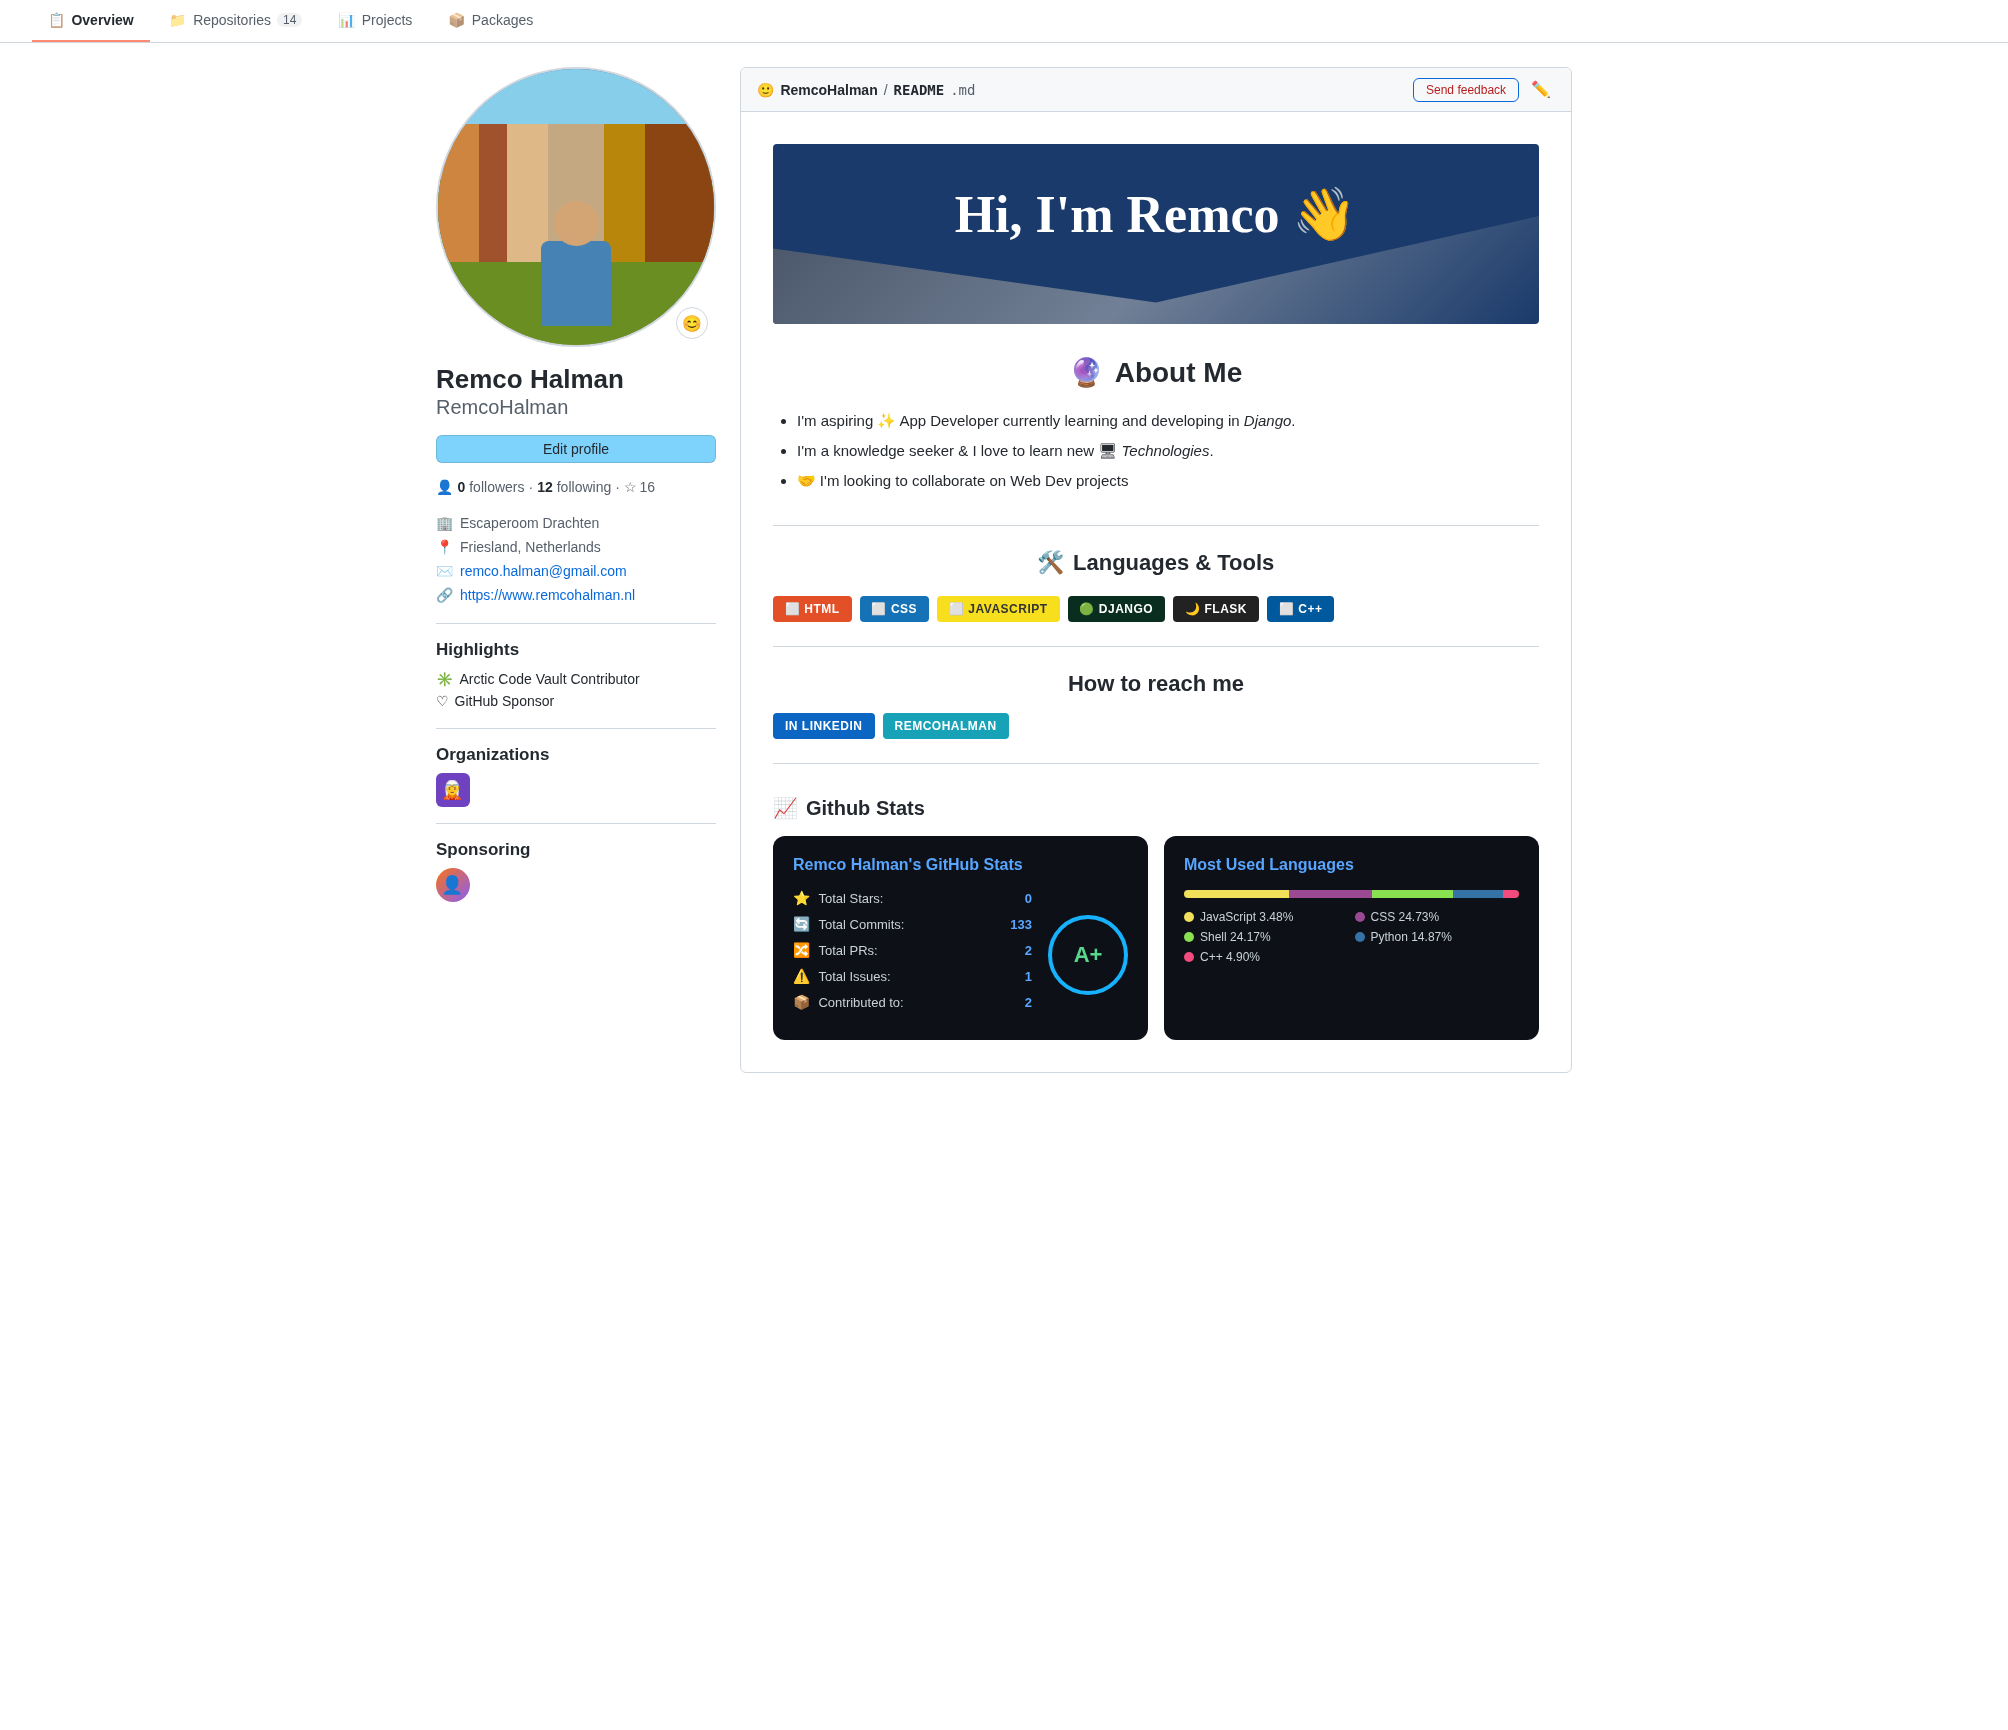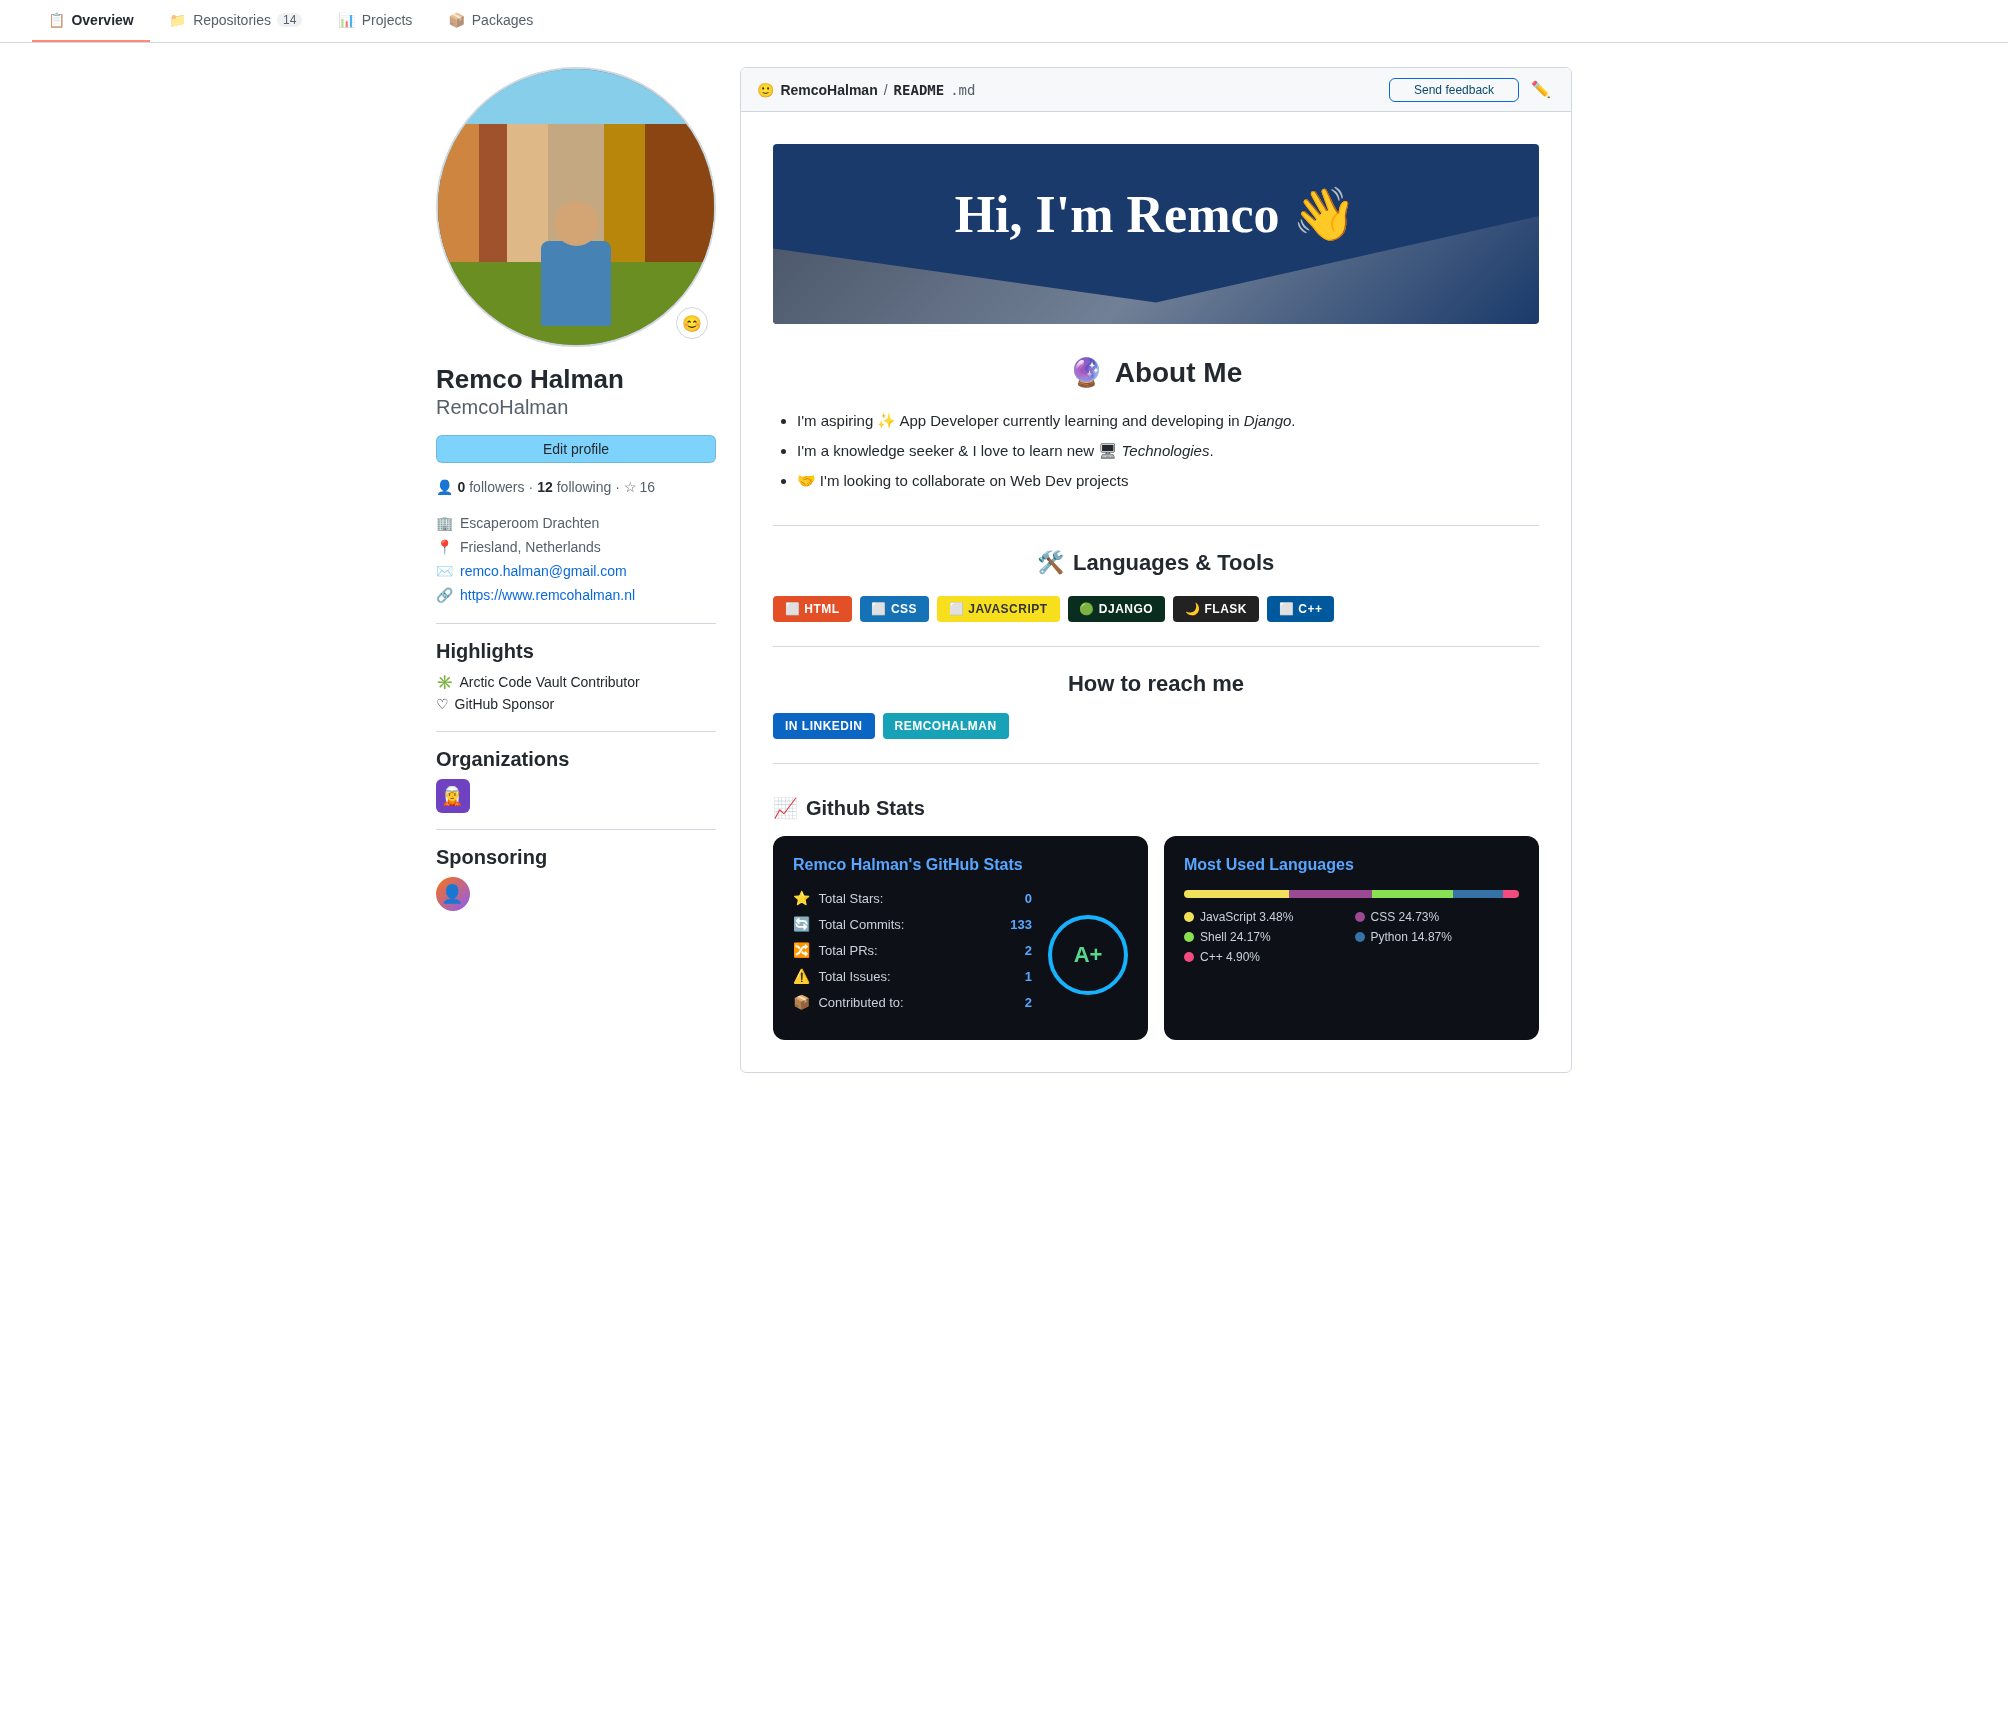--- a/index.html
+++ b/index.html
@@ -193,21 +193,21 @@
       padding: 4px 0;
       font-size: 14px;
       color: #57606a;
     }
     .meta-list li a { color: #0969da; text-decoration: none; }
     .meta-icon { font-size: 14px; width: 18px; text-align: center; }
 
     .sidebar-divider { border: none; border-top: 1px solid #d0d7de; margin: 16px 0; }
 
     .sidebar-section-title {
-      font-size: 20px;
+      font-size: 17px;
       font-weight: 600;
       margin-bottom: 8px;
     }
     .highlights-list { list-style: none; margin-bottom: 8px; }
     .highlights-list li {
       display: flex;
       align-items: center;
       gap: 6px;
       font-size: 14px;
       color: #24292f;
@@ -257,24 +257,24 @@
       justify-content: space-between;
       padding: 8px 16px;
       border-bottom: 1px solid #d0d7de;
       background: #f6f8fa;
       font-size: 14px;
       color: #57606a;
     }
     .readme-header-left { display: flex; align-items: center; gap: 6px; }
     .readme-header-right { display: flex; align-items: center; gap: 8px; }
     .send-feedback-btn {
-      padding: 4px 24px;
+      padding: 4px 12px;
       font-size: 12px;
       font-weight: 500;
-      color: #0c4a6e;
+      color: #b91c1c;
       border: 1px solid #0969da;
       border-radius: 6px;
       cursor: pointer;
       background: transparent;
     }
     .edit-icon-btn {
       color: #57606a;
       cursor: pointer;
       font-size: 16px;
       padding: 4px;

